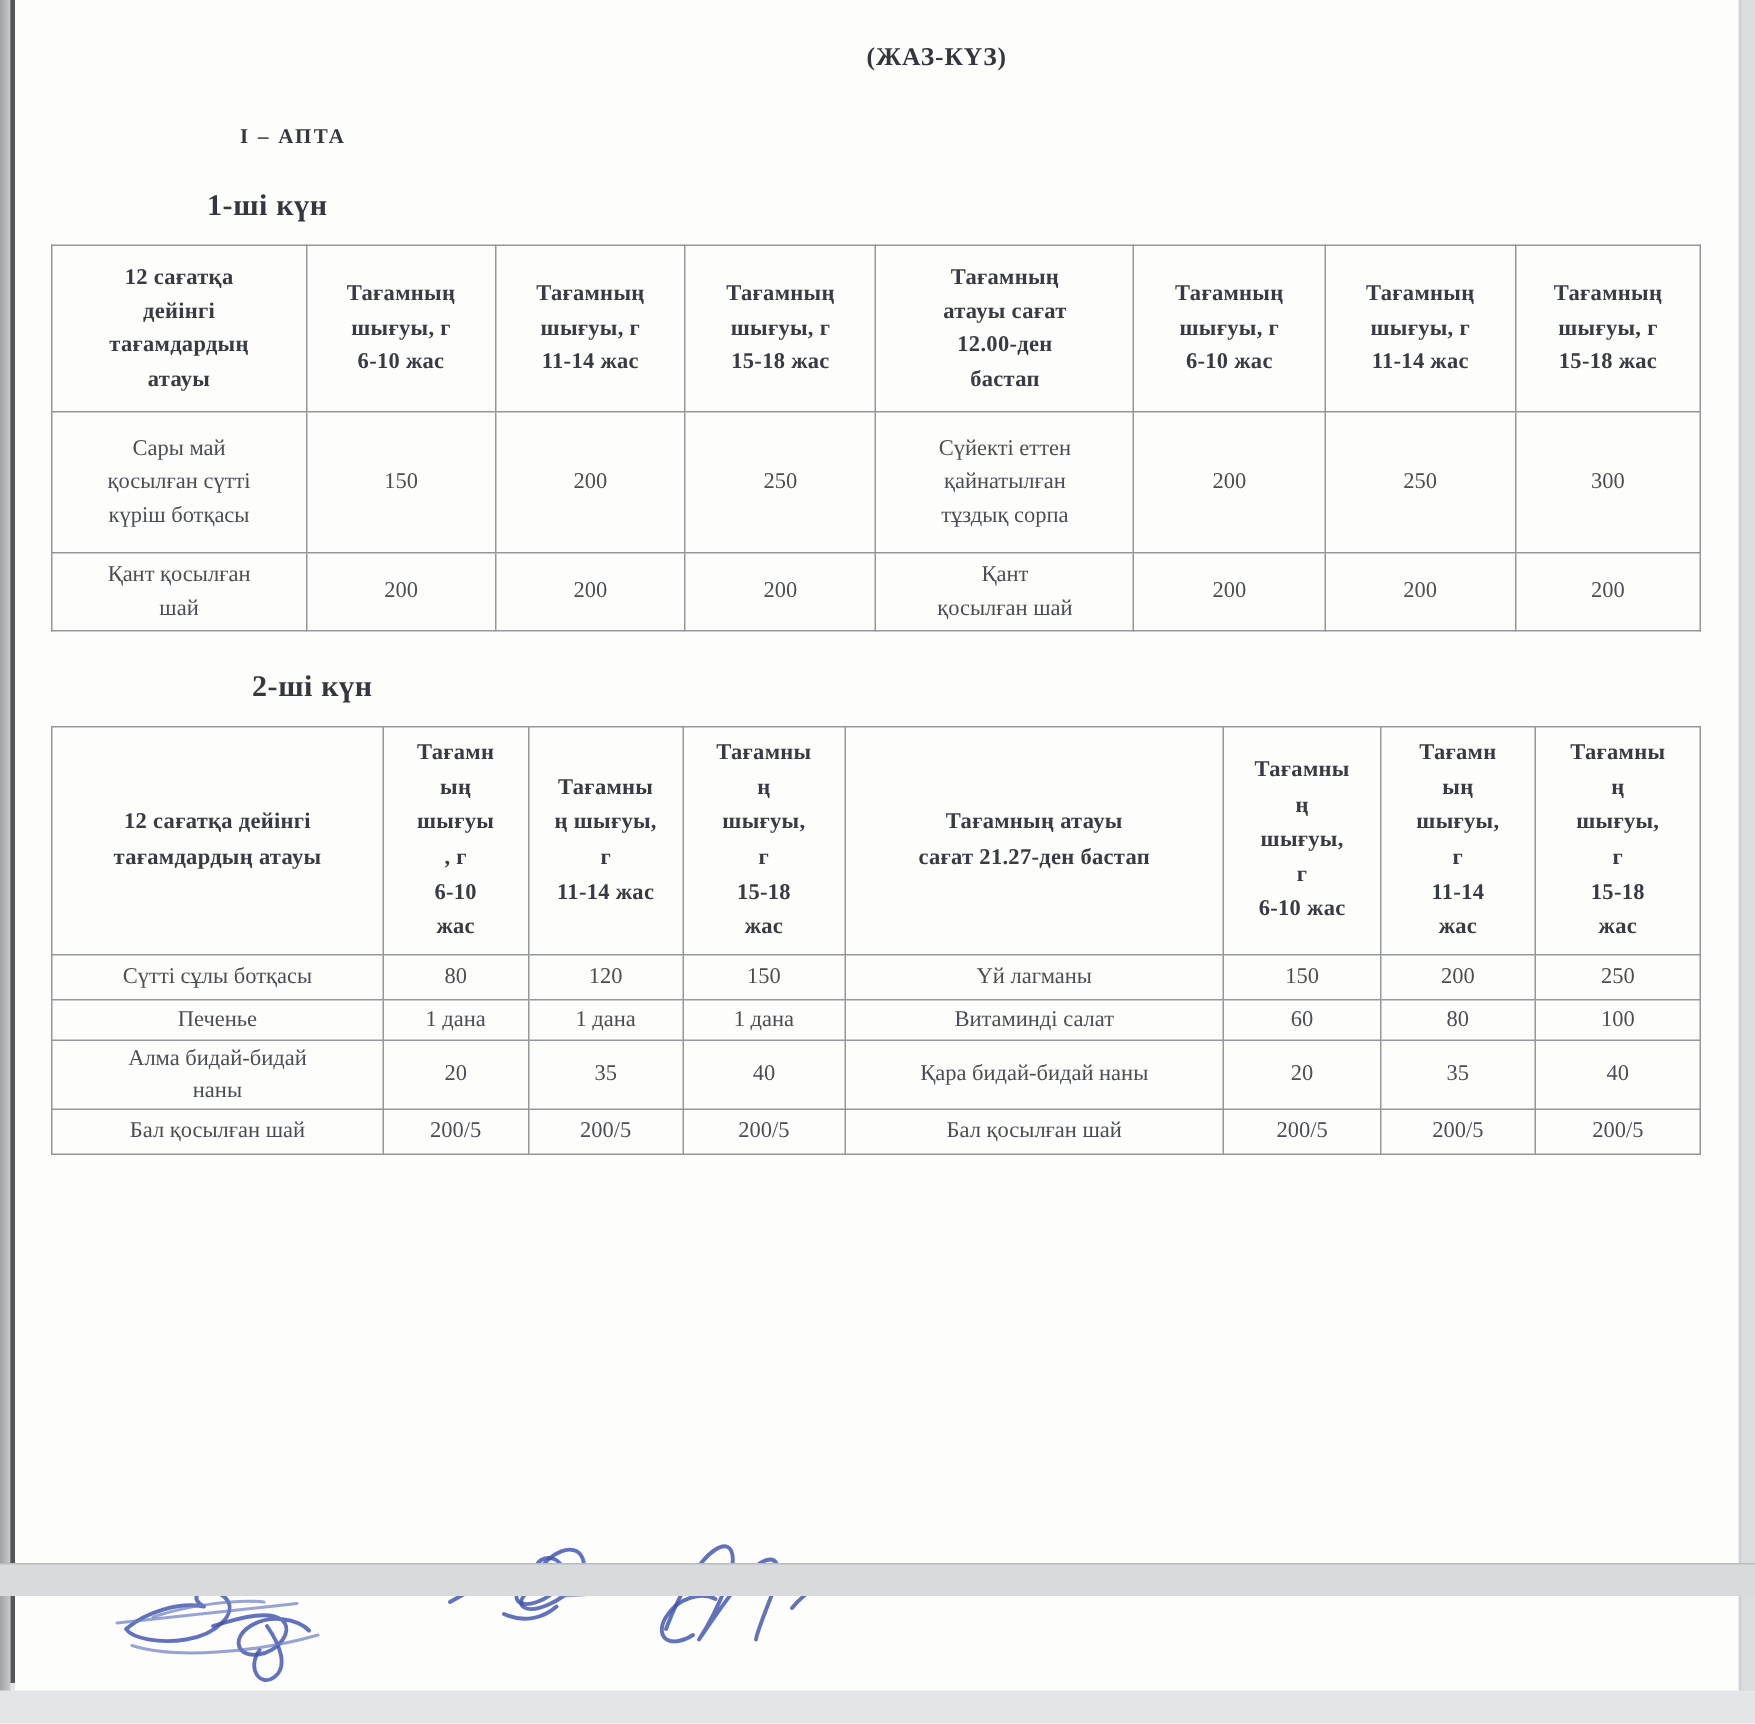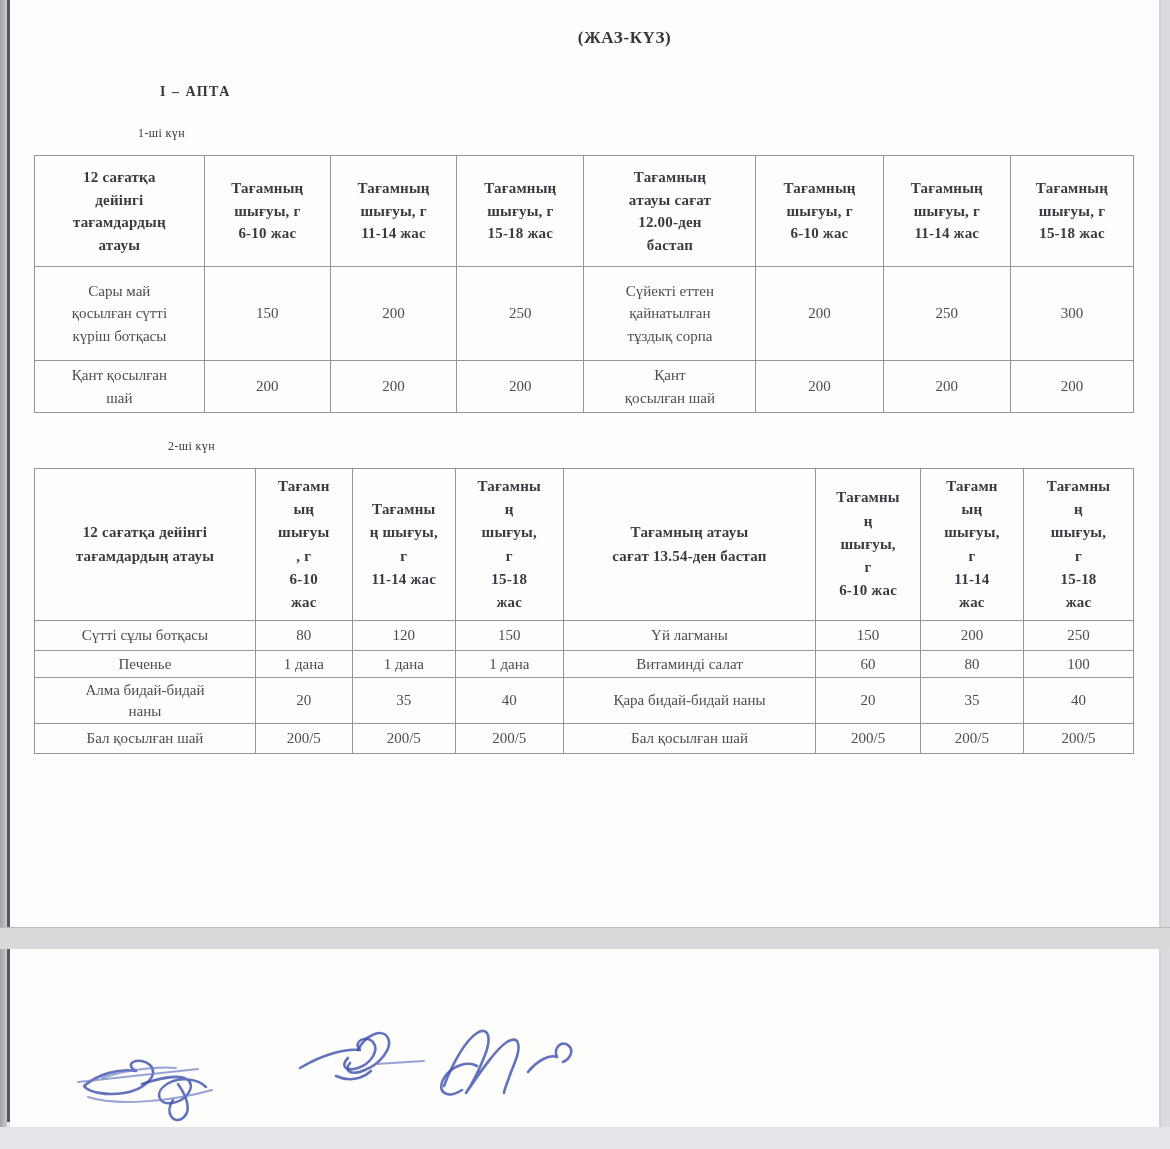--- a/index.html
+++ b/index.html
@@ -2,21 +2,21 @@
 <html><head>
 <meta charset="utf-8">
 <style>
   * { margin: 0; padding: 0; box-sizing: border-box; }
   html, body { width: 1170px; height: 1149px; overflow: hidden; }
   body {
     font-family: "Liberation Serif", "DejaVu Serif", serif;
     background: #e3e5e8;
     position: relative;
   }
-  .viewport { position: absolute; inset: 0; width: 1170px; height: 949px; background: #737373; }
+  .viewport { position: absolute; inset: 0; width: 1170px; height: 1064px; background: #737373; }
 
   
   .scan-page {
     position: absolute;
     left: 10px; top: 0; width: 1150px; height: 1127px;
     background: #fdfdfc;
     border-right: 1px solid #d2d4d7;
     overflow: hidden;
   }
   .edge-left-strip {
@@ -47,22 +47,22 @@
   }
   .week-title {
     margin: 36px 0 0 150px;
     font-weight: bold;
     font-size: 14px;
     letter-spacing: 1.5px;
     color: #34373d;
   }
   .day-label {
     margin: 26px 0 14px 128px;
-    font-weight: normal;
-    font-size: 12px;
+    font-weight: bold;
+    font-size: 20px;
     letter-spacing: .4px;
     color: #34373d;
   }
   .day-label.day2 { margin-left: 158px; }
 
   table.menu-table {
     border-collapse: collapse;
     table-layout: fixed;
     width: 1100px;
     margin-left: 24px;
@@ -219,21 +219,21 @@
 ң шығуы,
 г
 11-14 жас</th>
           <th>Тағамны
 ң
 шығуы,
 г
 15-18
 жас</th>
           <th>Тағамның атауы
-сағат 13.54-ден бастап</th>
+сағат 21.27-ден бастап</th>
           <th>Тағамны
 ң
 шығуы,
 г
 6-10 жас</th>
           <th>Тағамн
 ың
 шығуы,
 г
 11-14

